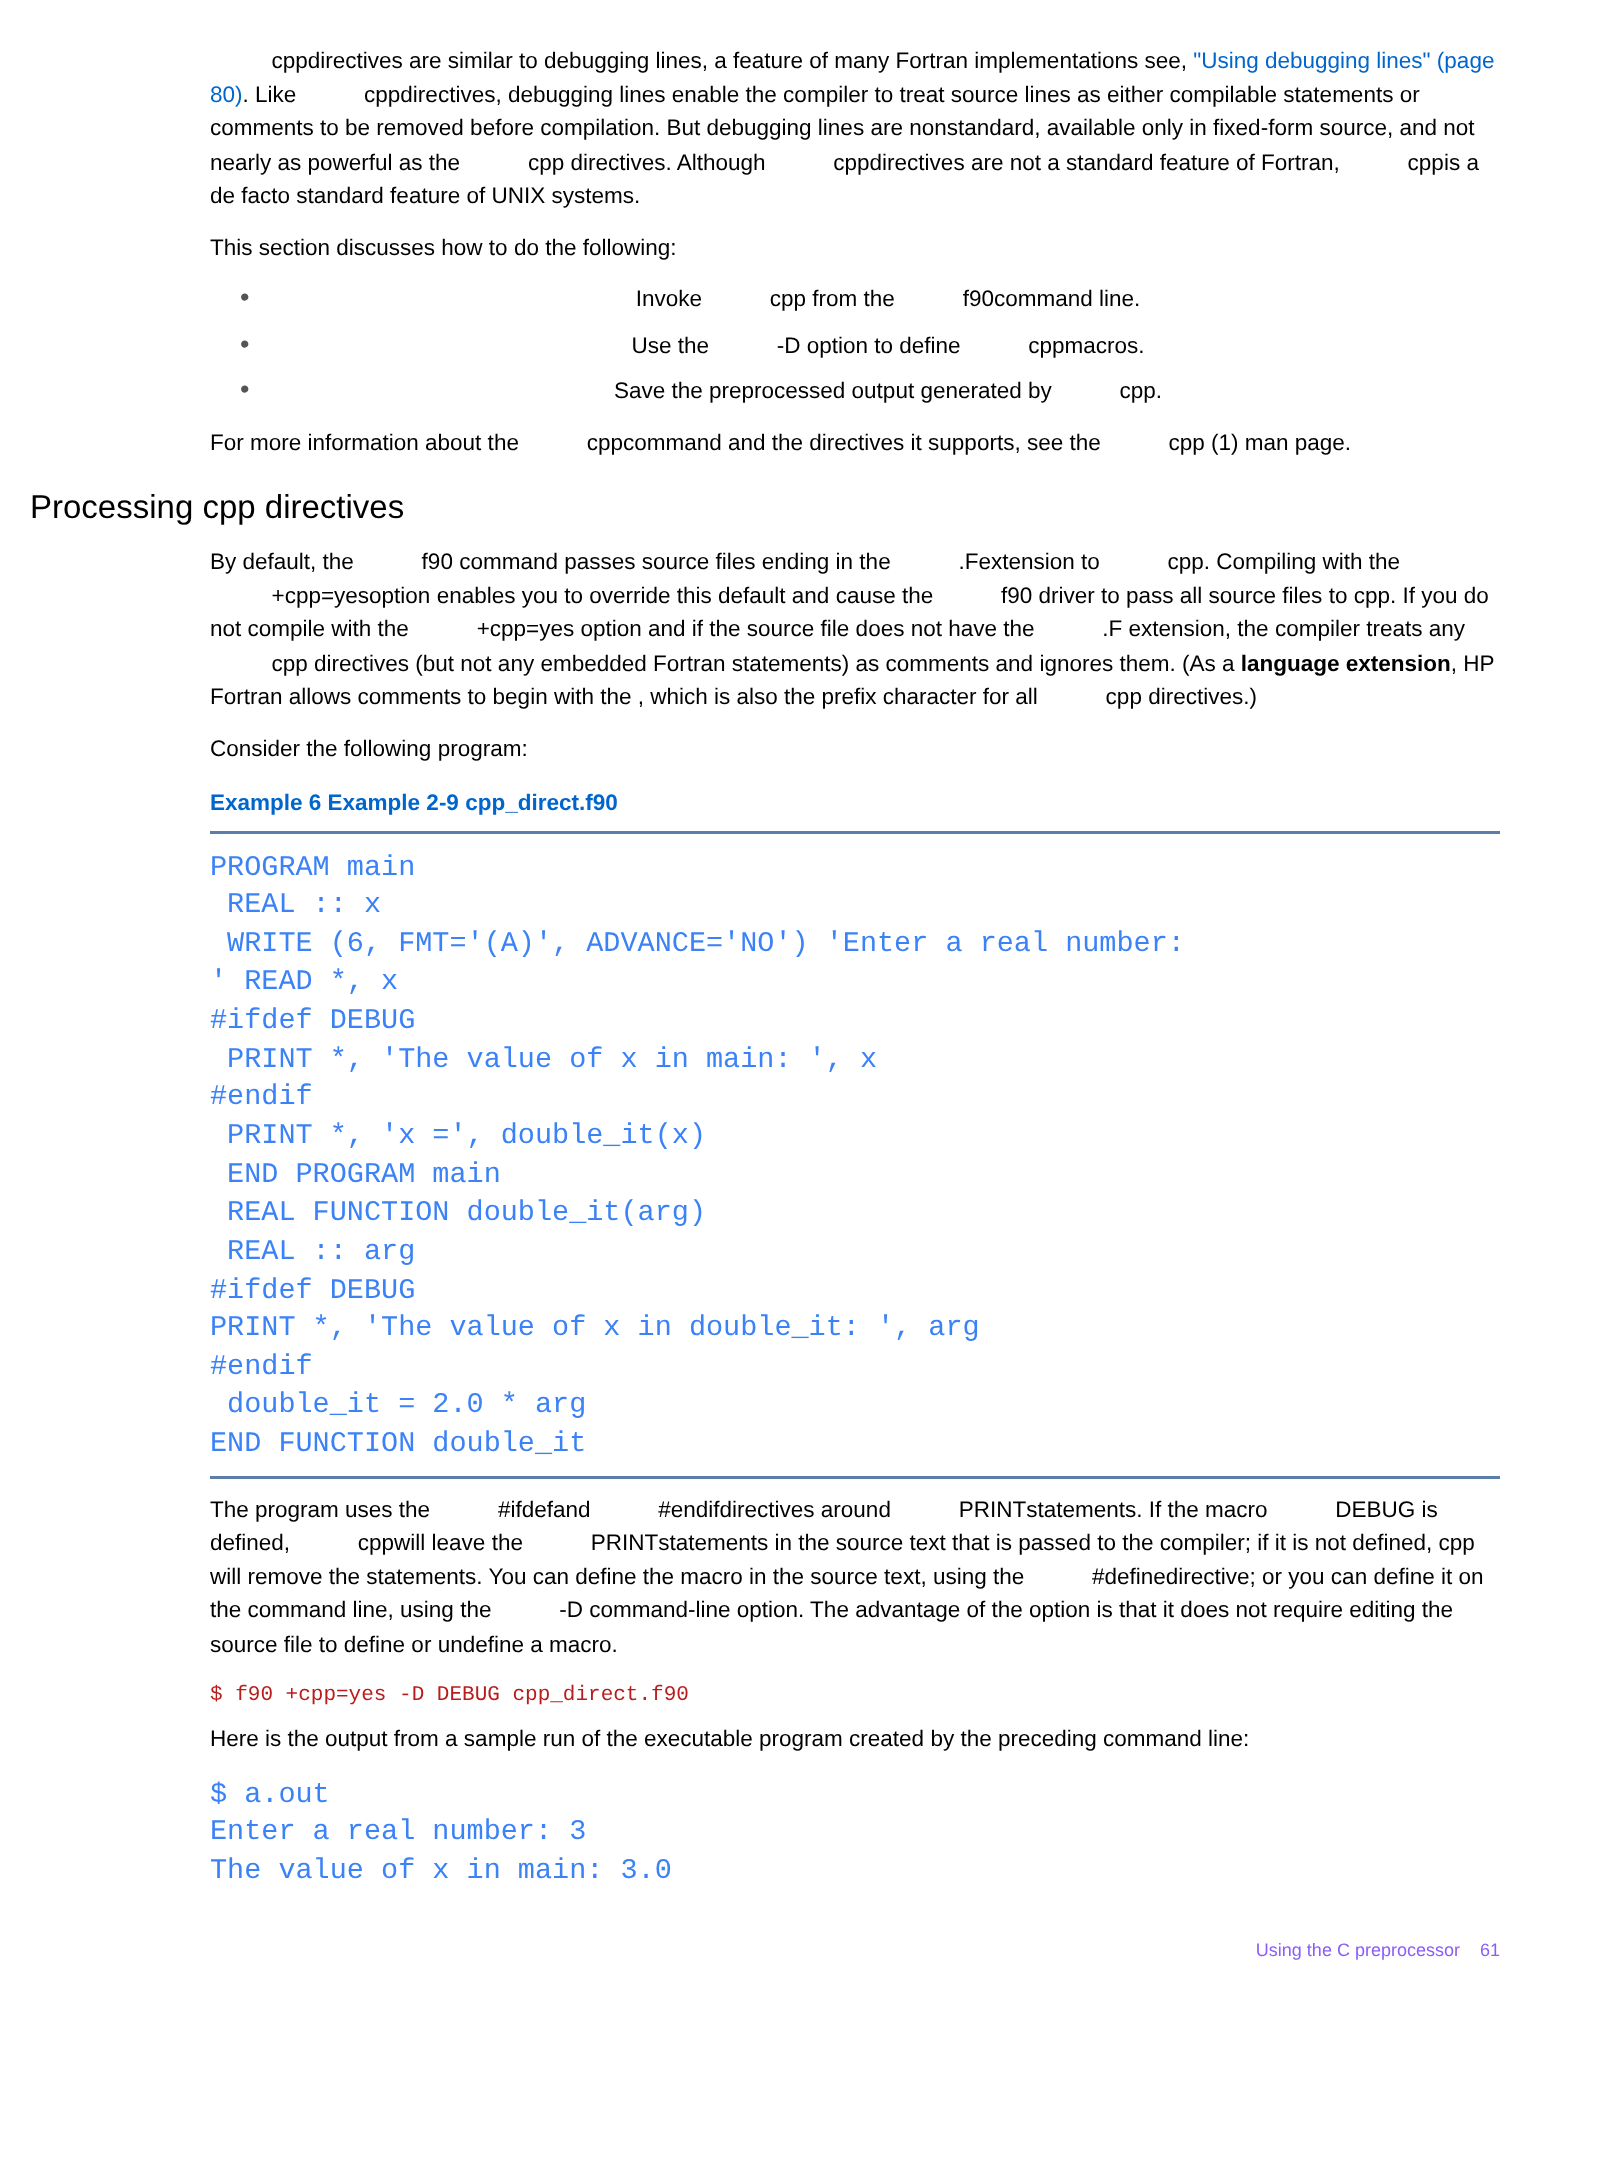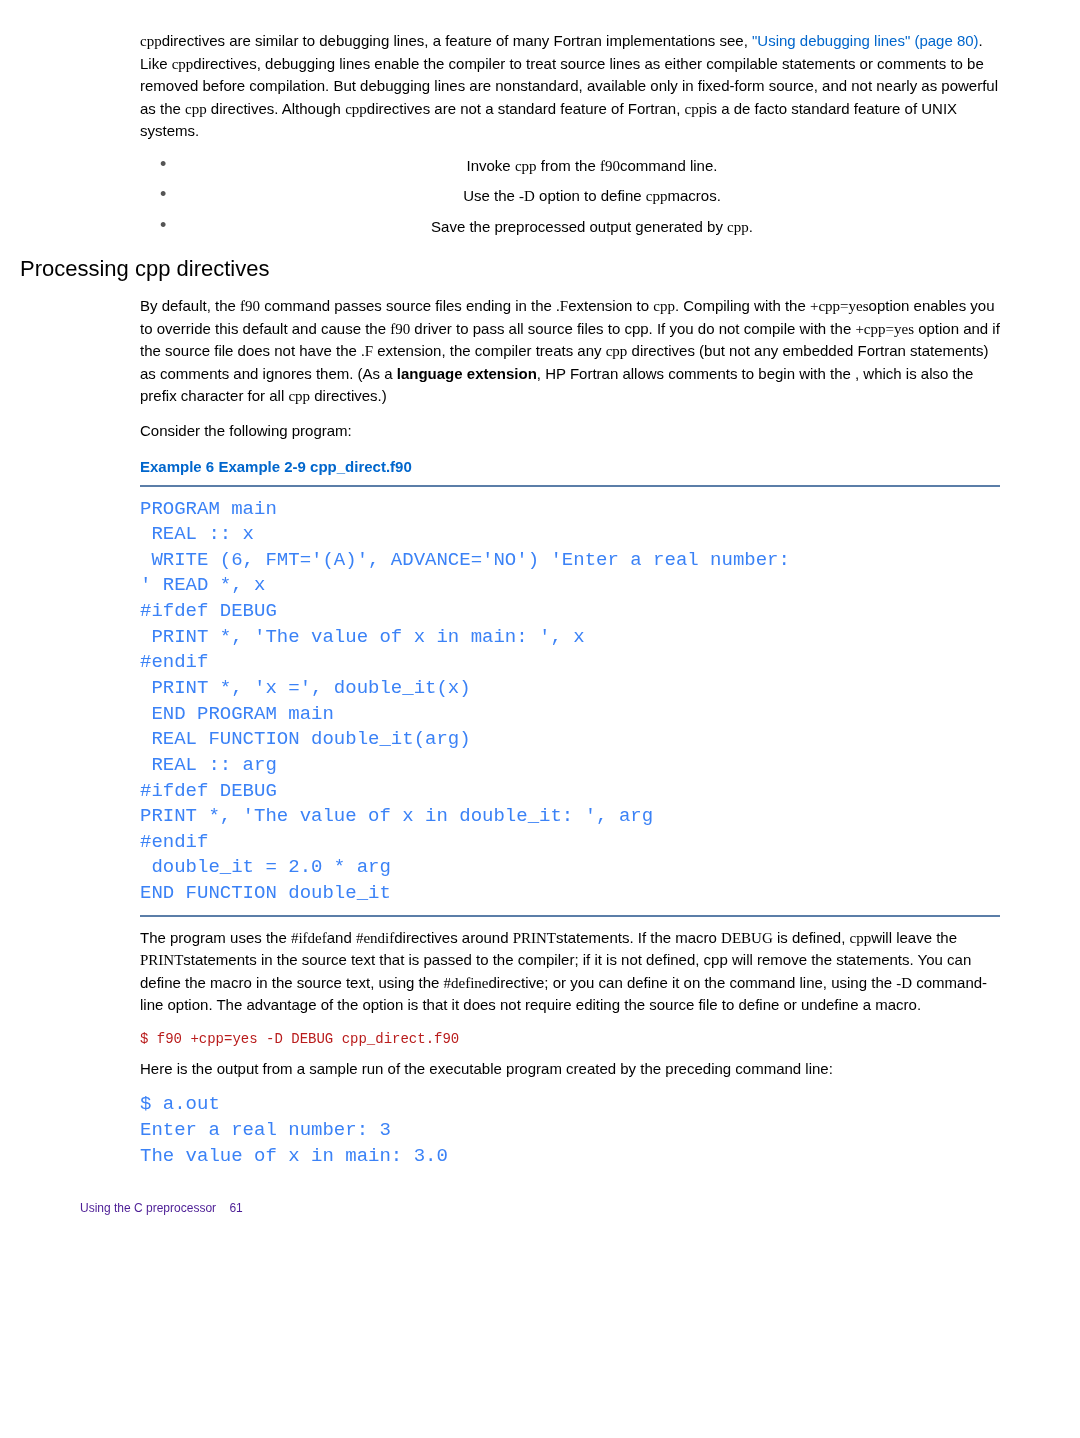--- a/index.html
+++ b/index.html
@@ -7,64 +7,68 @@
       font-family: Arial, Helvetica, sans-serif;
       font-size: 15px;
       line-height: 1.5;
       color: #000;
       background: #fff;
       width: 1080px;
       padding: 30px 80px 30px 80px;
     }
     .content { margin-left: 60px; }
     p { margin-bottom: 12px; }
-    .mono { font-family: Liberation Serif, serif; }
+    .mono { font-family: Liberation Sans, sans-serif; margin-left: 41px; }
     .link { color: #0066cc; }
     ul.bullets { list-style: none; margin: 10px 0 12px 20px; text-align: center; }
     ul.bullets li { position: relative; padding-left: 24px; margin-bottom: 8px; }
     ul.bullets li::before {
       content: "•"; position: absolute; left: 0; color: #555; font-size: 18px; line-height: 1;
     }
     h2.section-head {
       color: #000000; font-weight: normal; font-size: 22px;
       margin: 14px 0 10px -60px;
     }
     .example-title {
       color: #0066cc; font-weight: bold; font-size: 15px; margin: 14px 0 6px 0;
     }
     hr.example-rule { border: none; border-top: 2px solid #5b7ea8; margin: 4px 0 10px 0; }
     pre.code {
       font-family: "Courier New", monospace; font-size: 19px; color: #3b82f6;
       white-space: pre; line-height: 1.35; margin-bottom: 8px;
     }
     .cmd { font-family: "Courier New", monospace; font-size: 14px; color: #b91c1c; margin: 8px 0; }
-    .footer { font-size: 12px; margin-top: 30px; color: #4c1d95; }
+    .footer { text-align: right; font-size: 12px; margin-top: 30px; color: #8b5cf6; }
     .bold { font-weight: bold; margin-top: 31px; }
   </style>
 </head>
 <body>
 
 <div class="content">
   <p>
     <span class="mono">cpp</span><span>directives are similar to debugging lines, a feature of many Fortran implementations see, </span><span class="link">"Using debugging lines" (page 80)</span><span>. Like </span><span class="mono">cpp</span><span>directives, debugging lines enable the compiler to treat source lines as either compilable statements or comments to be removed before compilation. But debugging lines are nonstandard, available only in fixed-form source, and not nearly as powerful as the </span><span class="mono">cpp</span><span> directives. Although </span><span class="mono">cpp</span><span>directives are not a standard feature of Fortran, </span><span class="mono">cpp</span><span>is a de facto standard feature of UNIX systems.</span>
   </p>
 
+  <p>This section discusses how to do the following:</p>
 
   <ul class="bullets">
     <li>
       <span>Invoke </span><span class="mono">cpp</span><span> from the </span><span class="mono">f90</span><span>command line.</span>
     </li>
     <li>
       <span>Use the </span><span class="mono">-D</span><span> option to define </span><span class="mono">cpp</span><span>macros.</span>
     </li>
     <li>
       <span>Save the preprocessed output generated by </span><span class="mono">cpp</span><span>.</span>
     </li>
   </ul>
 
+  <p>
+    <span>For more information about the </span><span class="mono">cpp</span><span>command and the directives it supports, see the  </span><span class="mono">cpp</span><span> (1) man page.</span>
+  </p>
 </div>
 
 <h2 class="section-head">Processing cpp directives</h2>
 
 <div class="content">
   <p>
     <span>By default, the </span><span class="mono">f90</span><span> command passes source files ending in the </span><span class="mono">.F</span><span>extension to </span><span class="mono">cpp</span><span>. Compiling with the </span><span class="mono">+cpp=yes</span><span>option enables you to override this default and cause the </span><span class="mono">f90</span><span> driver to pass all source files to cpp. If you do not compile with the </span><span class="mono">+cpp=yes</span><span> option and if the source file does not have the </span><span class="mono">.F</span><span> extension, the compiler treats any </span><span class="mono">cpp</span><span> directives (but not any embedded Fortran statements) as comments and ignores them. (As a </span><span class="bold">language extension</span><span>, HP Fortran allows comments to begin with the , which is also the prefix character for all </span><span class="mono">cpp</span><span> directives.)</span>
   </p>
 
   <p>Consider the following program:</p>

